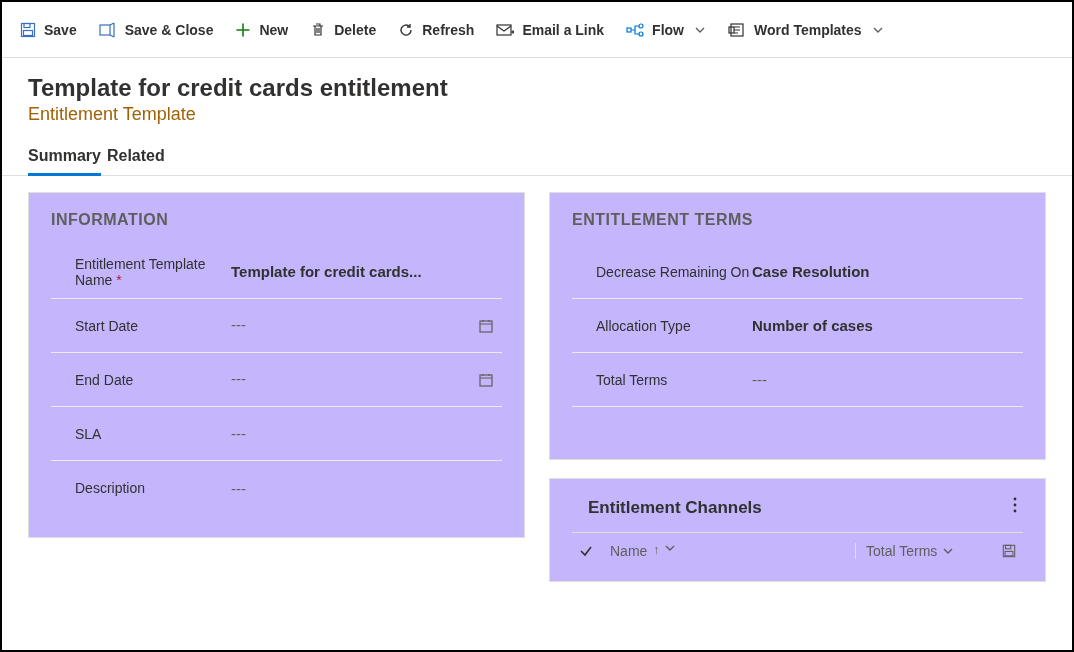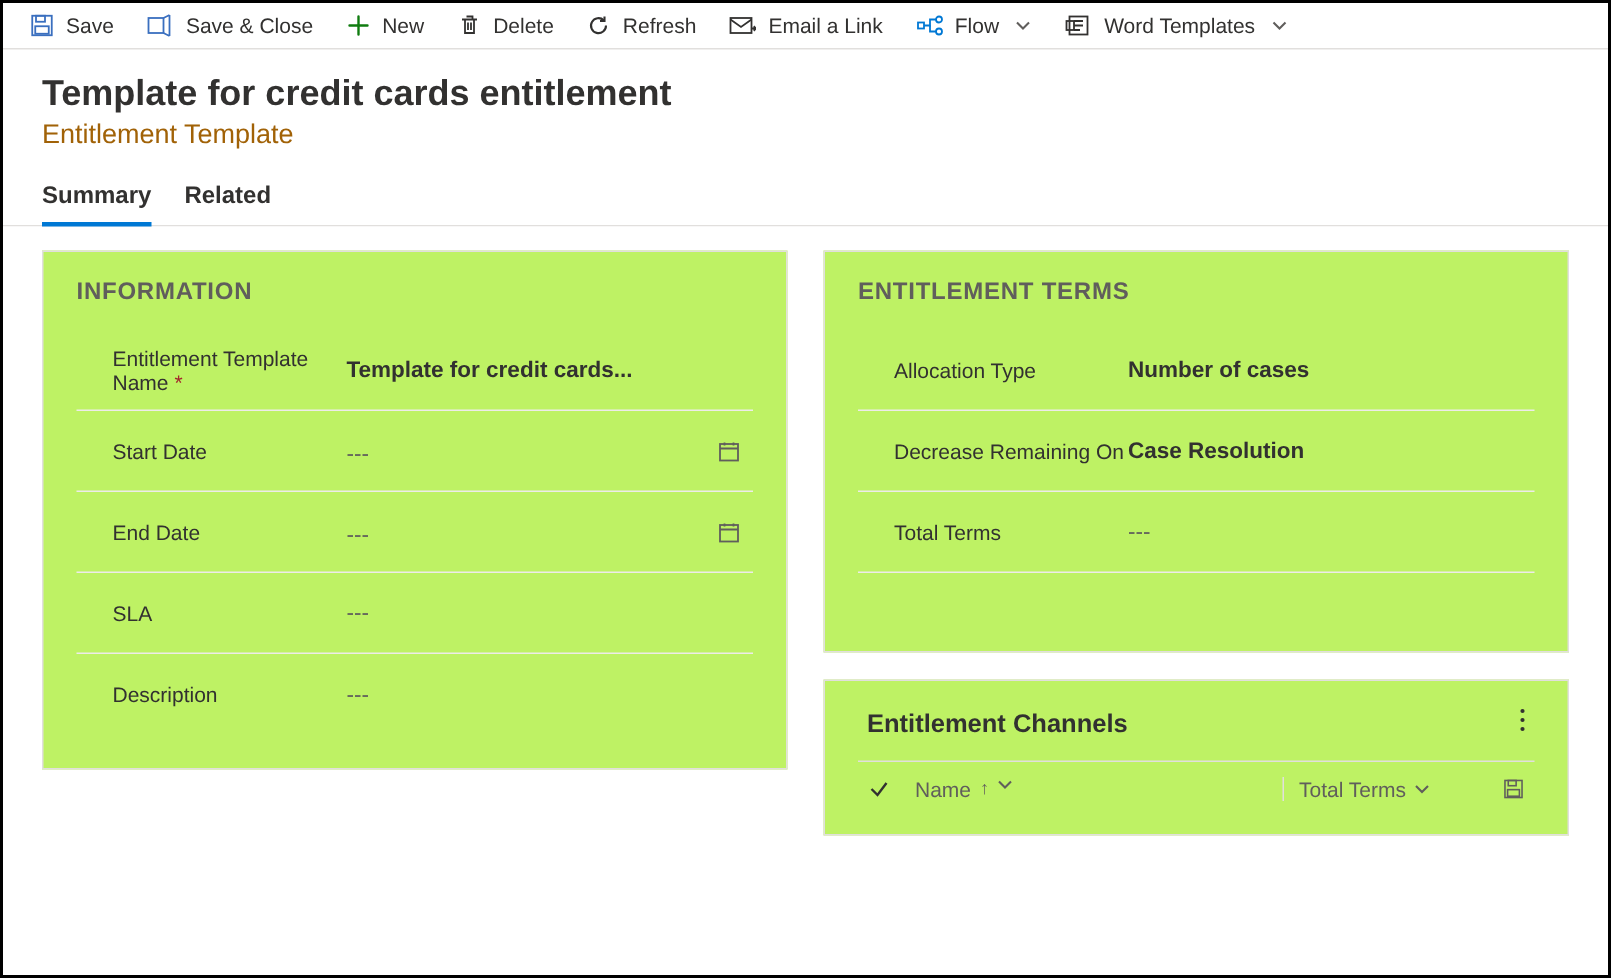--- a/index.html
+++ b/index.html
@@ -14,21 +14,22 @@
     height: 652px;
     overflow: hidden;
   }
   
   .cmdbar {
     display: flex;
     align-items: center;
     gap: 22px;
     padding: 8px 18px;
     border-bottom: 1px solid #e1dfdd;
-    height: 31px;
+    height: 56px;
+    font-weight: bold;
   }
   .cmd {
     display: inline-flex;
     align-items: center;
     gap: 8px;
     cursor: pointer;
     color: #323130;
     font-size: 14px;
   }
   .cmd svg { flex-shrink: 0; }
@@ -43,21 +44,21 @@
     font-weight: 600;
     margin: 0 0 2px 0;
   }
   .record-subtitle {
     font-size: 18px;
     color: #a16207;
     margin: 0 0 14px 0;
   }
   .tabs {
     display: flex;
-    gap: 22px;
+    gap: 6px;
     border-bottom: 1px solid #e1dfdd;
     padding: 0 26px;
   }
   .tab {
     padding: 8px 0 8px 0;
     font-size: 16px;
     font-weight: 600;
     cursor: pointer;
     border-bottom: 3px solid transparent;
     margin-bottom: -1px;
@@ -72,34 +73,34 @@
     display: flex;
     gap: 24px;
     padding: 16px 26px;
     background: #fff;
   }
   .col { flex: 1; min-width: 0; }
   .card {
     border: 1px solid #e1dfdd;
     padding: 18px 22px 22px 22px;
     margin-bottom: 18px;
-    background: #bef264;
+    background: #c4b5fd;
   }
   .card-title {
     font-size: 16px;
     letter-spacing: 0.5px;
     color: #605e5c;
     margin: 0 0 16px 0;
     text-transform: uppercase;
   }
   .subgrid-title {
     font-size: 17px;
     font-weight: 600;
     color: #323130;
-    margin: 0 0 14px 6px;
+    margin: 0 0 14px 16px;
     text-transform: none;
     letter-spacing: 0;
     display:flex;
     justify-content:space-between;
     align-items:center;
   }
 
   
   .field {
     display: flex;
@@ -116,21 +117,21 @@
     font-size: 14px;
     padding-left: 24px;
   }
   .field-label .req { color: #a4262c; margin-left: 4px; }
   .field-value {
     flex: 1;
     font-weight: 600;
     font-size: 15px;
     color: #323130;
     display: flex;
-    align-items: flex-end;
+    align-items: flex-start;
     justify-content: space-between;
   }
   .field-value .empty { font-weight: 400; color: #605e5c; }
   .cal-btn {
     width: 20px; height: 20px;
     display:inline-flex; align-items:center; justify-content:center;
     cursor:pointer; color:#605e5c;
     margin-right: 6px;
   }
 
@@ -290,30 +291,30 @@
         </div>
       </div>
     </div>
   </div>
 
   <div class="col">
     <div class="card">
       <h2 class="card-title">ENTITLEMENT TERMS</h2>
 
       <div class="field">
+        <div class="field-label">Decrease Remaining On</div>
+        <div class="field-value">
+          <span>Case Resolution</span>
+        </div>
+      </div>
+
+      <div class="field">
         <div class="field-label">Allocation Type</div>
         <div class="field-value">
           <span>Number of cases</span>
-        </div>
-      </div>
-
-      <div class="field">
-        <div class="field-label">Decrease Remaining On</div>
-        <div class="field-value">
-          <span>Case Resolution</span>
         </div>
       </div>
 
       <div class="field">
         <div class="field-label">Total Terms</div>
         <div class="field-value">
           <span class="empty">---</span>
         </div>
       </div>
 

